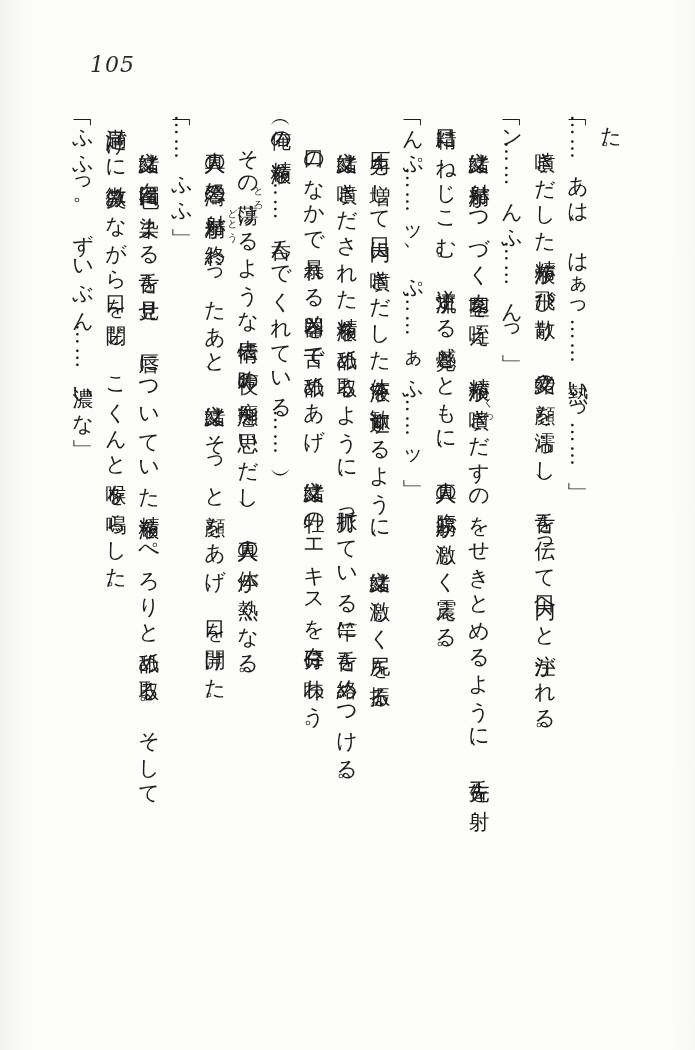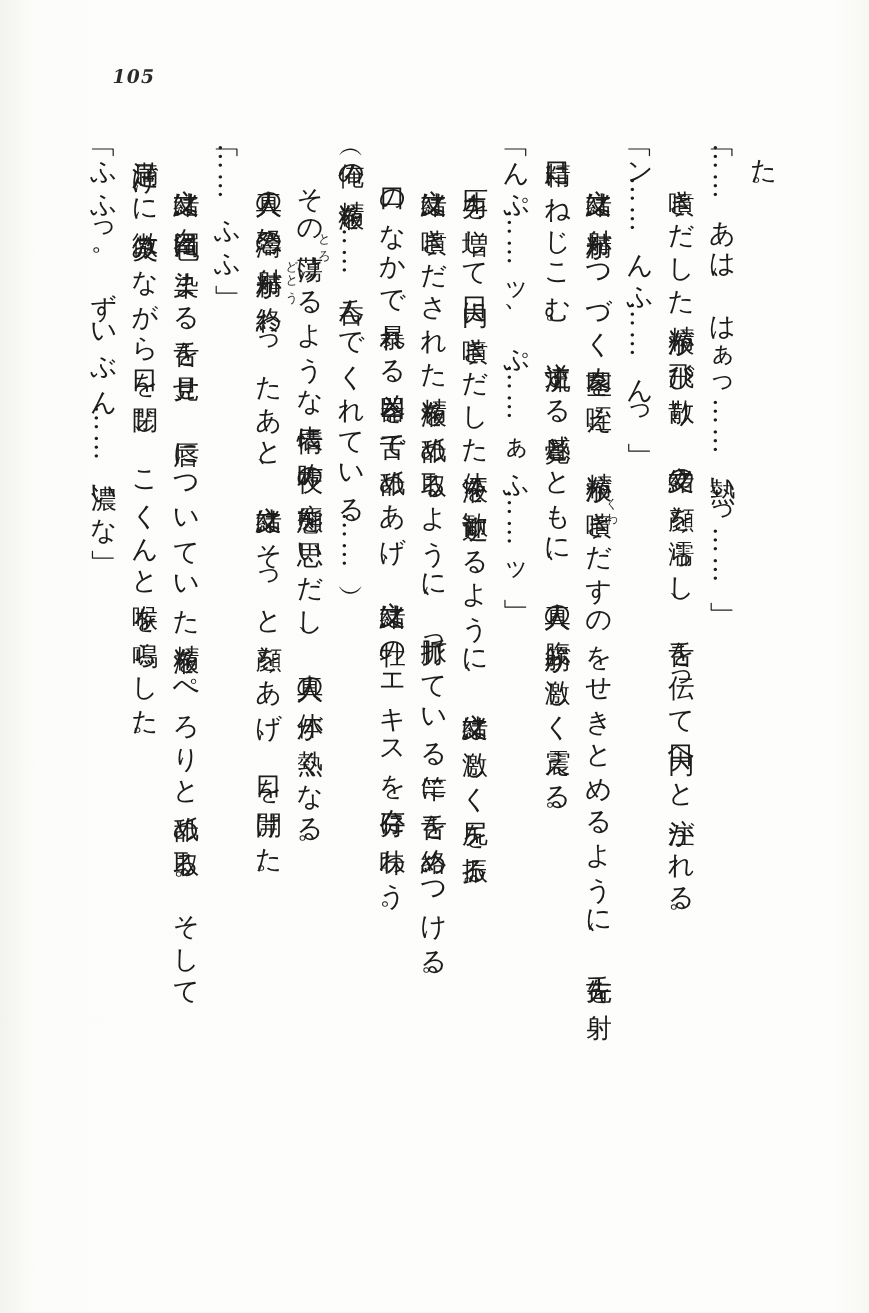--- a/index.html
+++ b/index.html
@@ -17,24 +17,23 @@
     background: linear-gradient(90deg, #f2f2ef 0%, #fcfcfa 4%, #fdfdfb 96%, #f7f7f4 100%);
     font-family: "DejaVu Serif", "Liberation Serif", serif;
     color: #1c1c1c;
   }
   .page-number {
     position: absolute;
     left: 90px;
     top: 52px;
     font-family: "DejaVu Serif", "Liberation Serif", serif;
     font-style: italic;
-    font-size: 15px;
+    font-size: 22px;
     letter-spacing: 1px;
     color: #2b2b2b;
-    font-weight: bold;
   }
   .text-block {
     position: absolute;
     top: 112px;
     left: 62px;
     width: 565px;
     height: 893px;
     writing-mode: vertical-rl;
     -webkit-writing-mode: vertical-rl;
     text-orientation: mixed;

